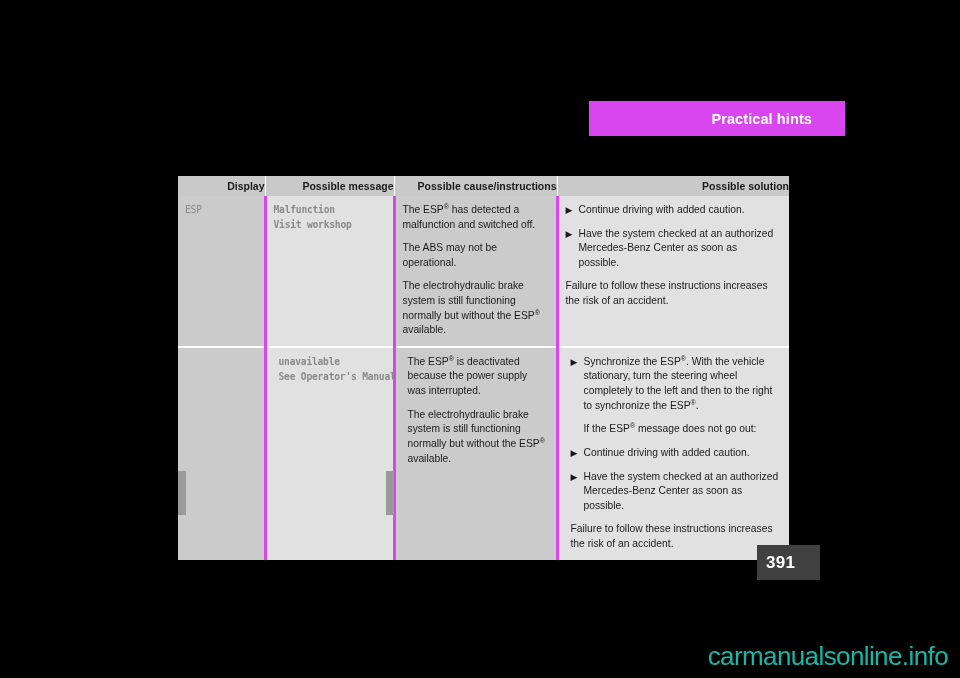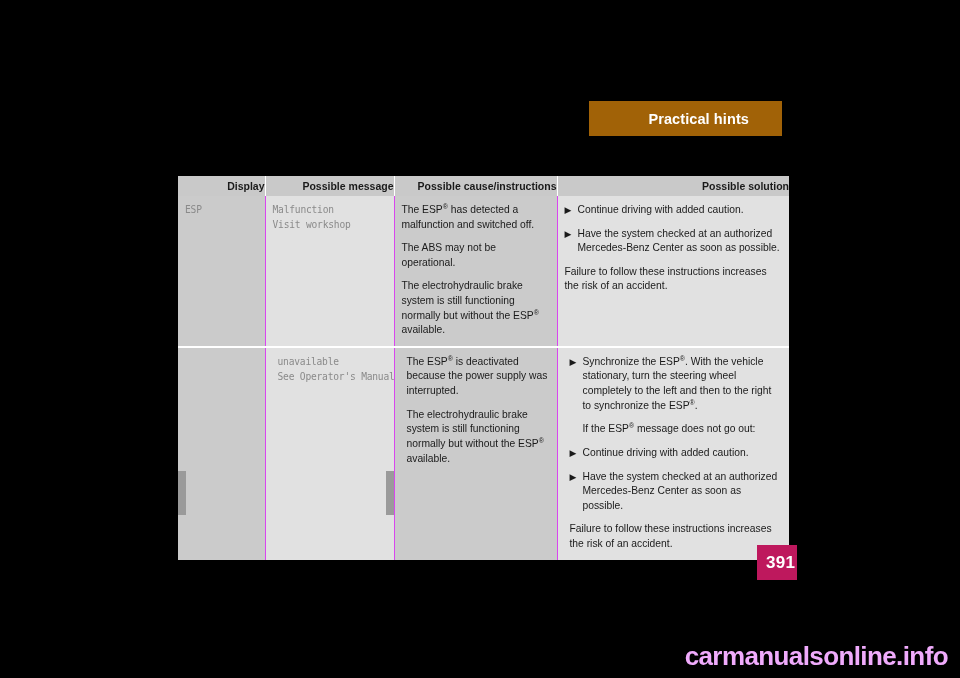--- a/index.html
+++ b/index.html
@@ -14,23 +14,23 @@
     overflow: hidden;
     font-family: "Liberation Sans", sans-serif;
     -webkit-font-smoothing: antialiased;
   }
 
   
   .chapter-banner {
     position: absolute;
     left: 589px;
     top: 101px;
-    width: 193px;
+    width: 256px;
     height: 35px;
-    background: #a16207;
+    background: #d946ef;
     box-sizing: border-box;
   }
   .chapter-banner-label {
     position: absolute;
     right: 33px;
     top: 50%;
     transform: translateY(-50%);
     color: #ffffff;
     font-size: 14.5px;
     font-weight: bold;
@@ -66,41 +66,42 @@
     white-space: nowrap;
   }
   .data-table thead th:last-child { border-right: none; }
 
   .data-table tbody td {
     vertical-align: top;
     padding: 7px 9px 8px 7px;
     font-size: 10.3px;
     line-height: 1.42;
     color: #1a1a1a;
-    border-right: 1px solid #d946ef;
+    border-right: 3px solid #d946ef;
     box-sizing: border-box;
   }
   .data-table tbody td:last-child { border-right: none; }
 
   .data-table tbody tr + tr td { border-top: 2px solid #ffffff; padding-left: 12px; }
 
   
   td.col-display        { background: #cbcbcb; }
   td.col-message        { background: #e1e1e1; }
   td.col-cause          { background: #cbcbcb; }
   td.col-solution       { background: #e1e1e1; }
 
   
   .mono {
     font-family: "DejaVu Sans Mono", "Liberation Mono", monospace;
     font-size: 9.6px;
     line-height: 1.55;
     color: #8a8a8a;
     letter-spacing: -0.2px;
     white-space: pre;
+    font-weight: bold;
   }
   .mono-display {
     font-family: "DejaVu Sans Mono", "Liberation Mono", monospace;
     font-size: 9.6px;
     color: #8a8a8a;
     letter-spacing: -0.2px;
   }
 
   p.para { margin: 0 0 9px 0; }
   p.para:last-child { margin-bottom: 0; }
@@ -139,43 +140,43 @@
     top: 471px;
   }
   .crop-mark.left  { left: 178px; }
   .crop-mark.right { left: 386px; }
 
   
   .page-number-block {
     position: absolute;
     left: 757px;
     top: 545px;
-    width: 40px;
+    width: 63px;
     height: 35px;
-    background: #be185d;
+    background: #404040;
   }
   .page-number-label {
     position: absolute;
     left: 9px;
     top: 50%;
     transform: translateY(-50%);
     color: #ffffff;
     font-size: 17px;
     font-weight: bold;
     letter-spacing: .3px;
   }
 
   
   .watermark {
     position: absolute;
     right: 12px;
     bottom: 6px;
-    color: #f0abfc;
+    color: #14b8a6;
     font-size: 26px;
-    font-weight: bold;
+    font-weight: normal;
     letter-spacing: -0.6px;
     white-space: nowrap;
     margin-top: 28px;
   }
 </style>
 </head>
 <body>
 
 <div class="chapter-banner">
   <span class="chapter-banner-label">Practical hints</span>

